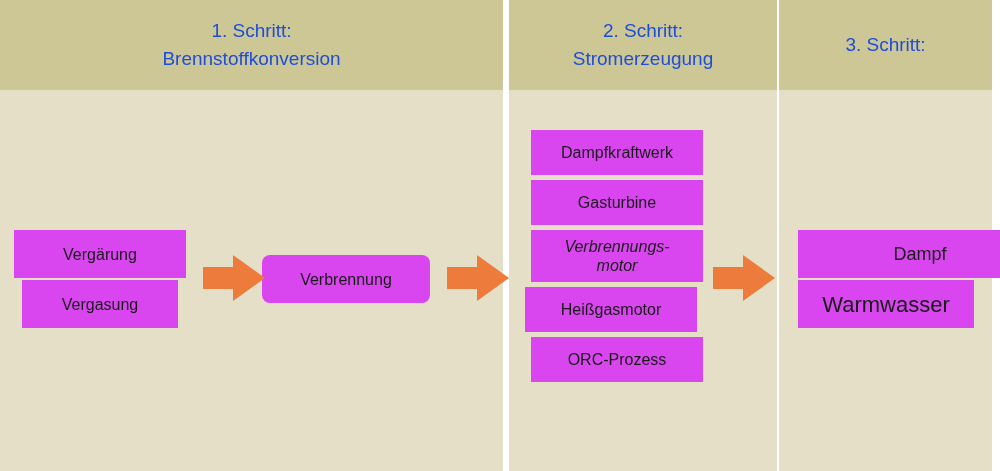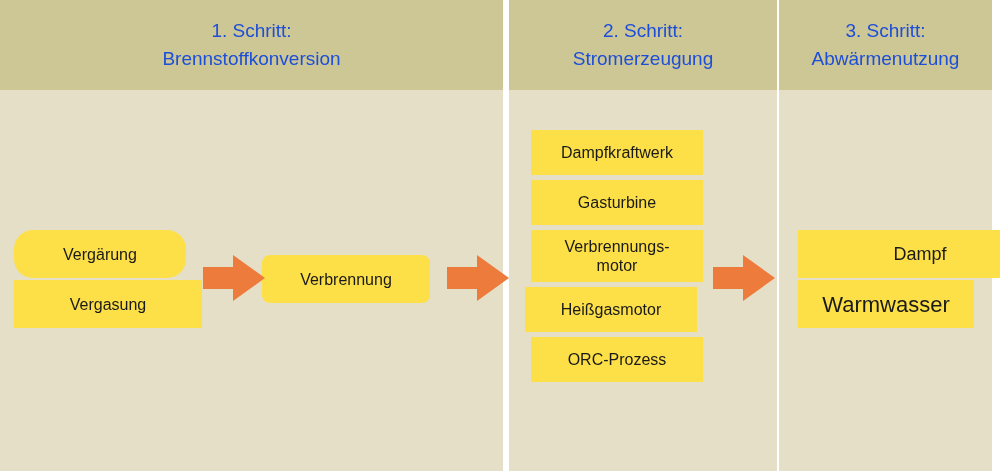--- a/index.html
+++ b/index.html
@@ -47,36 +47,37 @@
   }
   .col-body {
     position: absolute;
     top: 90px;
     left: 0;
     right: 0;
     bottom: 0;
   }
   .box {
     position: absolute;
-    background: #fde047;
+    background: #d946ef;
     display: flex;
     align-items: center;
     justify-content: center;
     box-sizing: border-box;
     font-size: 16px;
     color: #1a1a1a;
     text-align: center;
     line-height: 19px;
   }
   .box .two-line {
     display: flex;
     flex-direction: column;
     align-items: center;
     justify-content: space-between;
     line-height: 19px;
+    font-style: italic;
   }
   
   .arrow {
     position: absolute;
     width: 62px;
     height: 46px;
   }
   .arrow .shaft {
     position: absolute;
     left: 0;
@@ -100,22 +101,22 @@
 <body>
 
 <div id="diagram">
 
   <div class="column" style="left:0px; width:503px;">
     <div class="col-header">
       <div class="line">1. Schritt:</div>
       <div class="line">Brennstoffkonversion</div>
     </div>
     <div class="col-body">
-      <div class="box" style="left:14px; top:140px; width:172px; height:48px;border-radius:19px;">Vergärung</div>
-      <div class="box" style="left:14px; top:190px; width:188px; height:48px;">Vergasung</div>
+      <div class="box" style="left:14px; top:140px; width:172px; height:48px;">Vergärung</div>
+      <div class="box" style="left:22px; top:190px; width:156px; height:48px;">Vergasung</div>
       <div class="box" style="left:262px; top:165px; width:168px; height:48px;border-radius:8px;">Verbrennung</div>
     </div>
   </div>
 
   <div class="column" style="left:509px; width:268px;">
     <div class="col-header">
       <div class="line">2. Schritt:</div>
       <div class="line">Stromerzeugung</div>
     </div>
     <div class="col-body">
@@ -128,21 +129,20 @@
         </span>
       </div>
       <div class="box" style="left:16px; top:197px; width:172px; height:45px;">Heißgasmotor</div>
       <div class="box" style="left:22px; top:247px; width:172px; height:45px;">ORC-Prozess</div>
     </div>
   </div>
 
   <div class="column" style="left:779px; width:213px;">
     <div class="col-header">
       <div class="line">3. Schritt:</div>
-      <div class="line">Abwärmenutzung</div>
     </div>
     <div class="col-body">
       <div class="box" style="left:19px; top:140px; width:212px; height:48px; font-size:18px;padding-left:32px;">Dampf</div>
       <div class="box" style="left:19px; top:190px; width:176px; height:48px; font-size:22px;">Warmwasser</div>
     </div>
   </div>
 
   <div class="arrow" style="left:203px; top:255px;">
     <div class="shaft"></div>
     <div class="head"></div>

